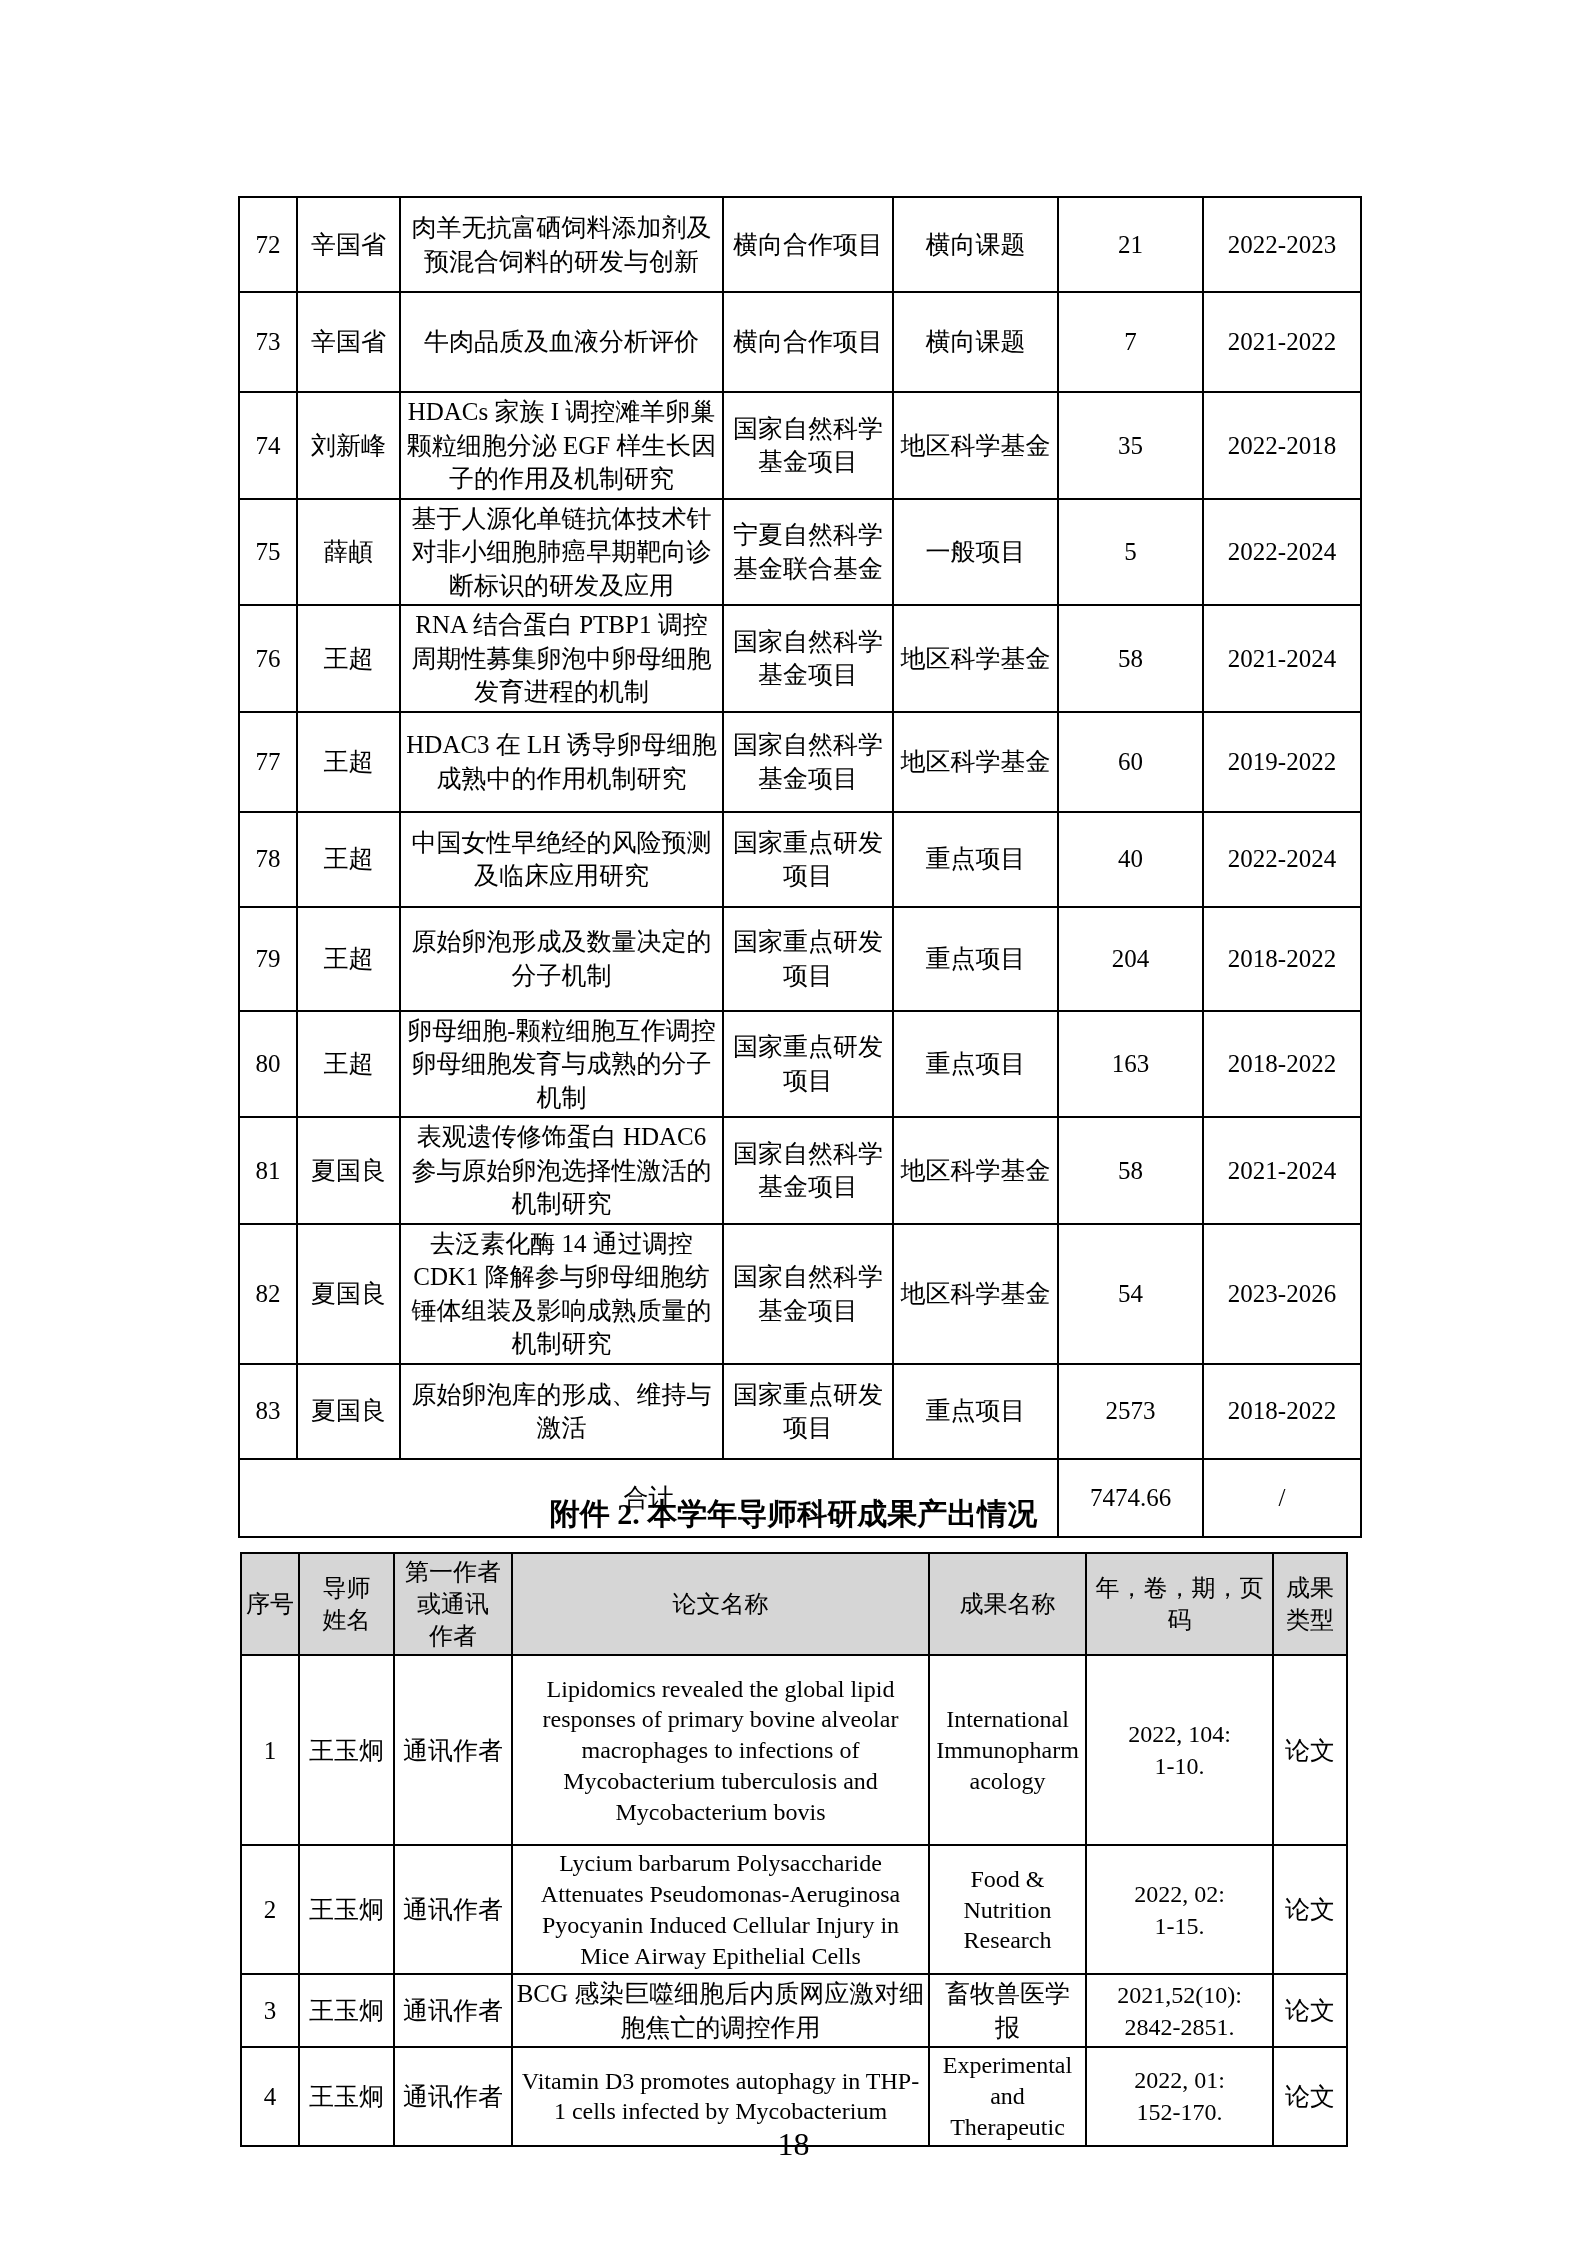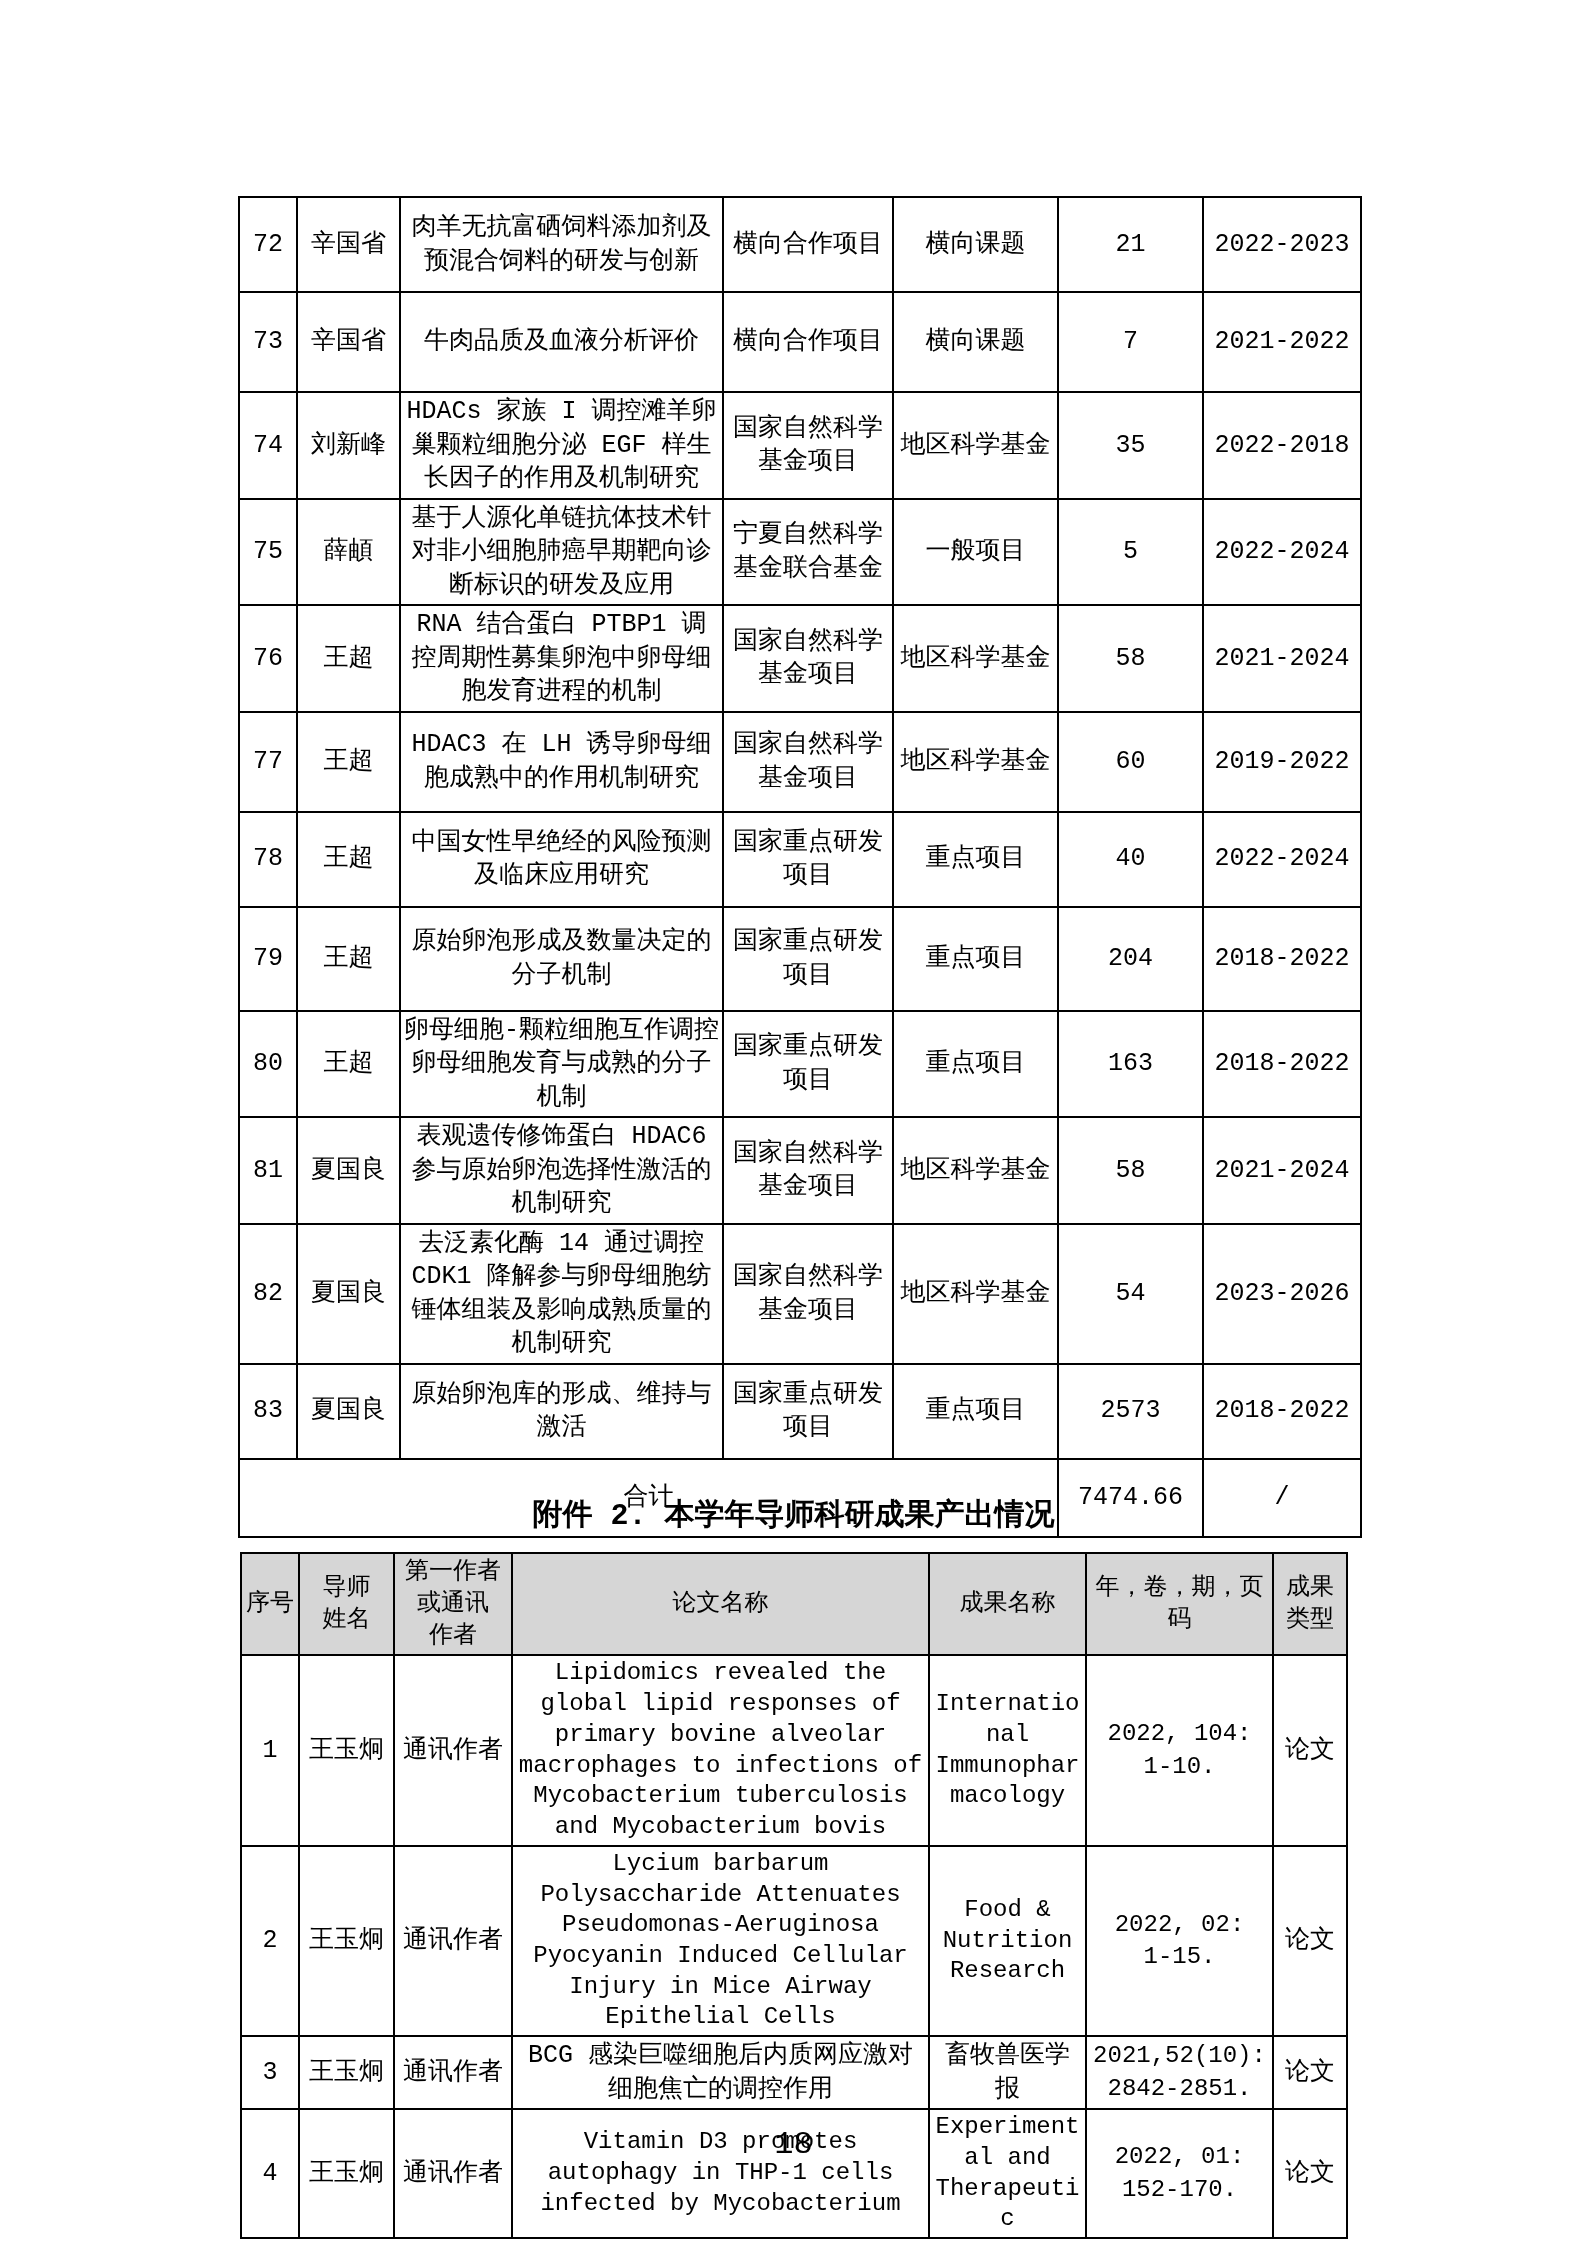--- a/index.html
+++ b/index.html
@@ -1,21 +1,21 @@
 <!DOCTYPE html>
 <html><head>
 <meta charset="utf-8">
 <style>
   html,body { margin:0; padding:0; background:#ffffff; }
   body {
     width:1587px; height:2245px;
     font-family:"Liberation Serif","DejaVu Serif",serif;
     color:#000;
   }
-  .page { position:relative; width:1587px; height:2245px; background:#fff; overflow:hidden;font-family:Liberation Mono, monospace; }
+  .page { position:relative; width:1587px; height:2245px; background:#fff; overflow:hidden; }
 
   table { border-collapse:collapse; table-layout:fixed; }
   td, th {
     border:2px solid #000;
     text-align:center;
     vertical-align:middle;
     font-size:25px;
     line-height:1.34;
     font-weight:normal;
     padding:2px 3px;

